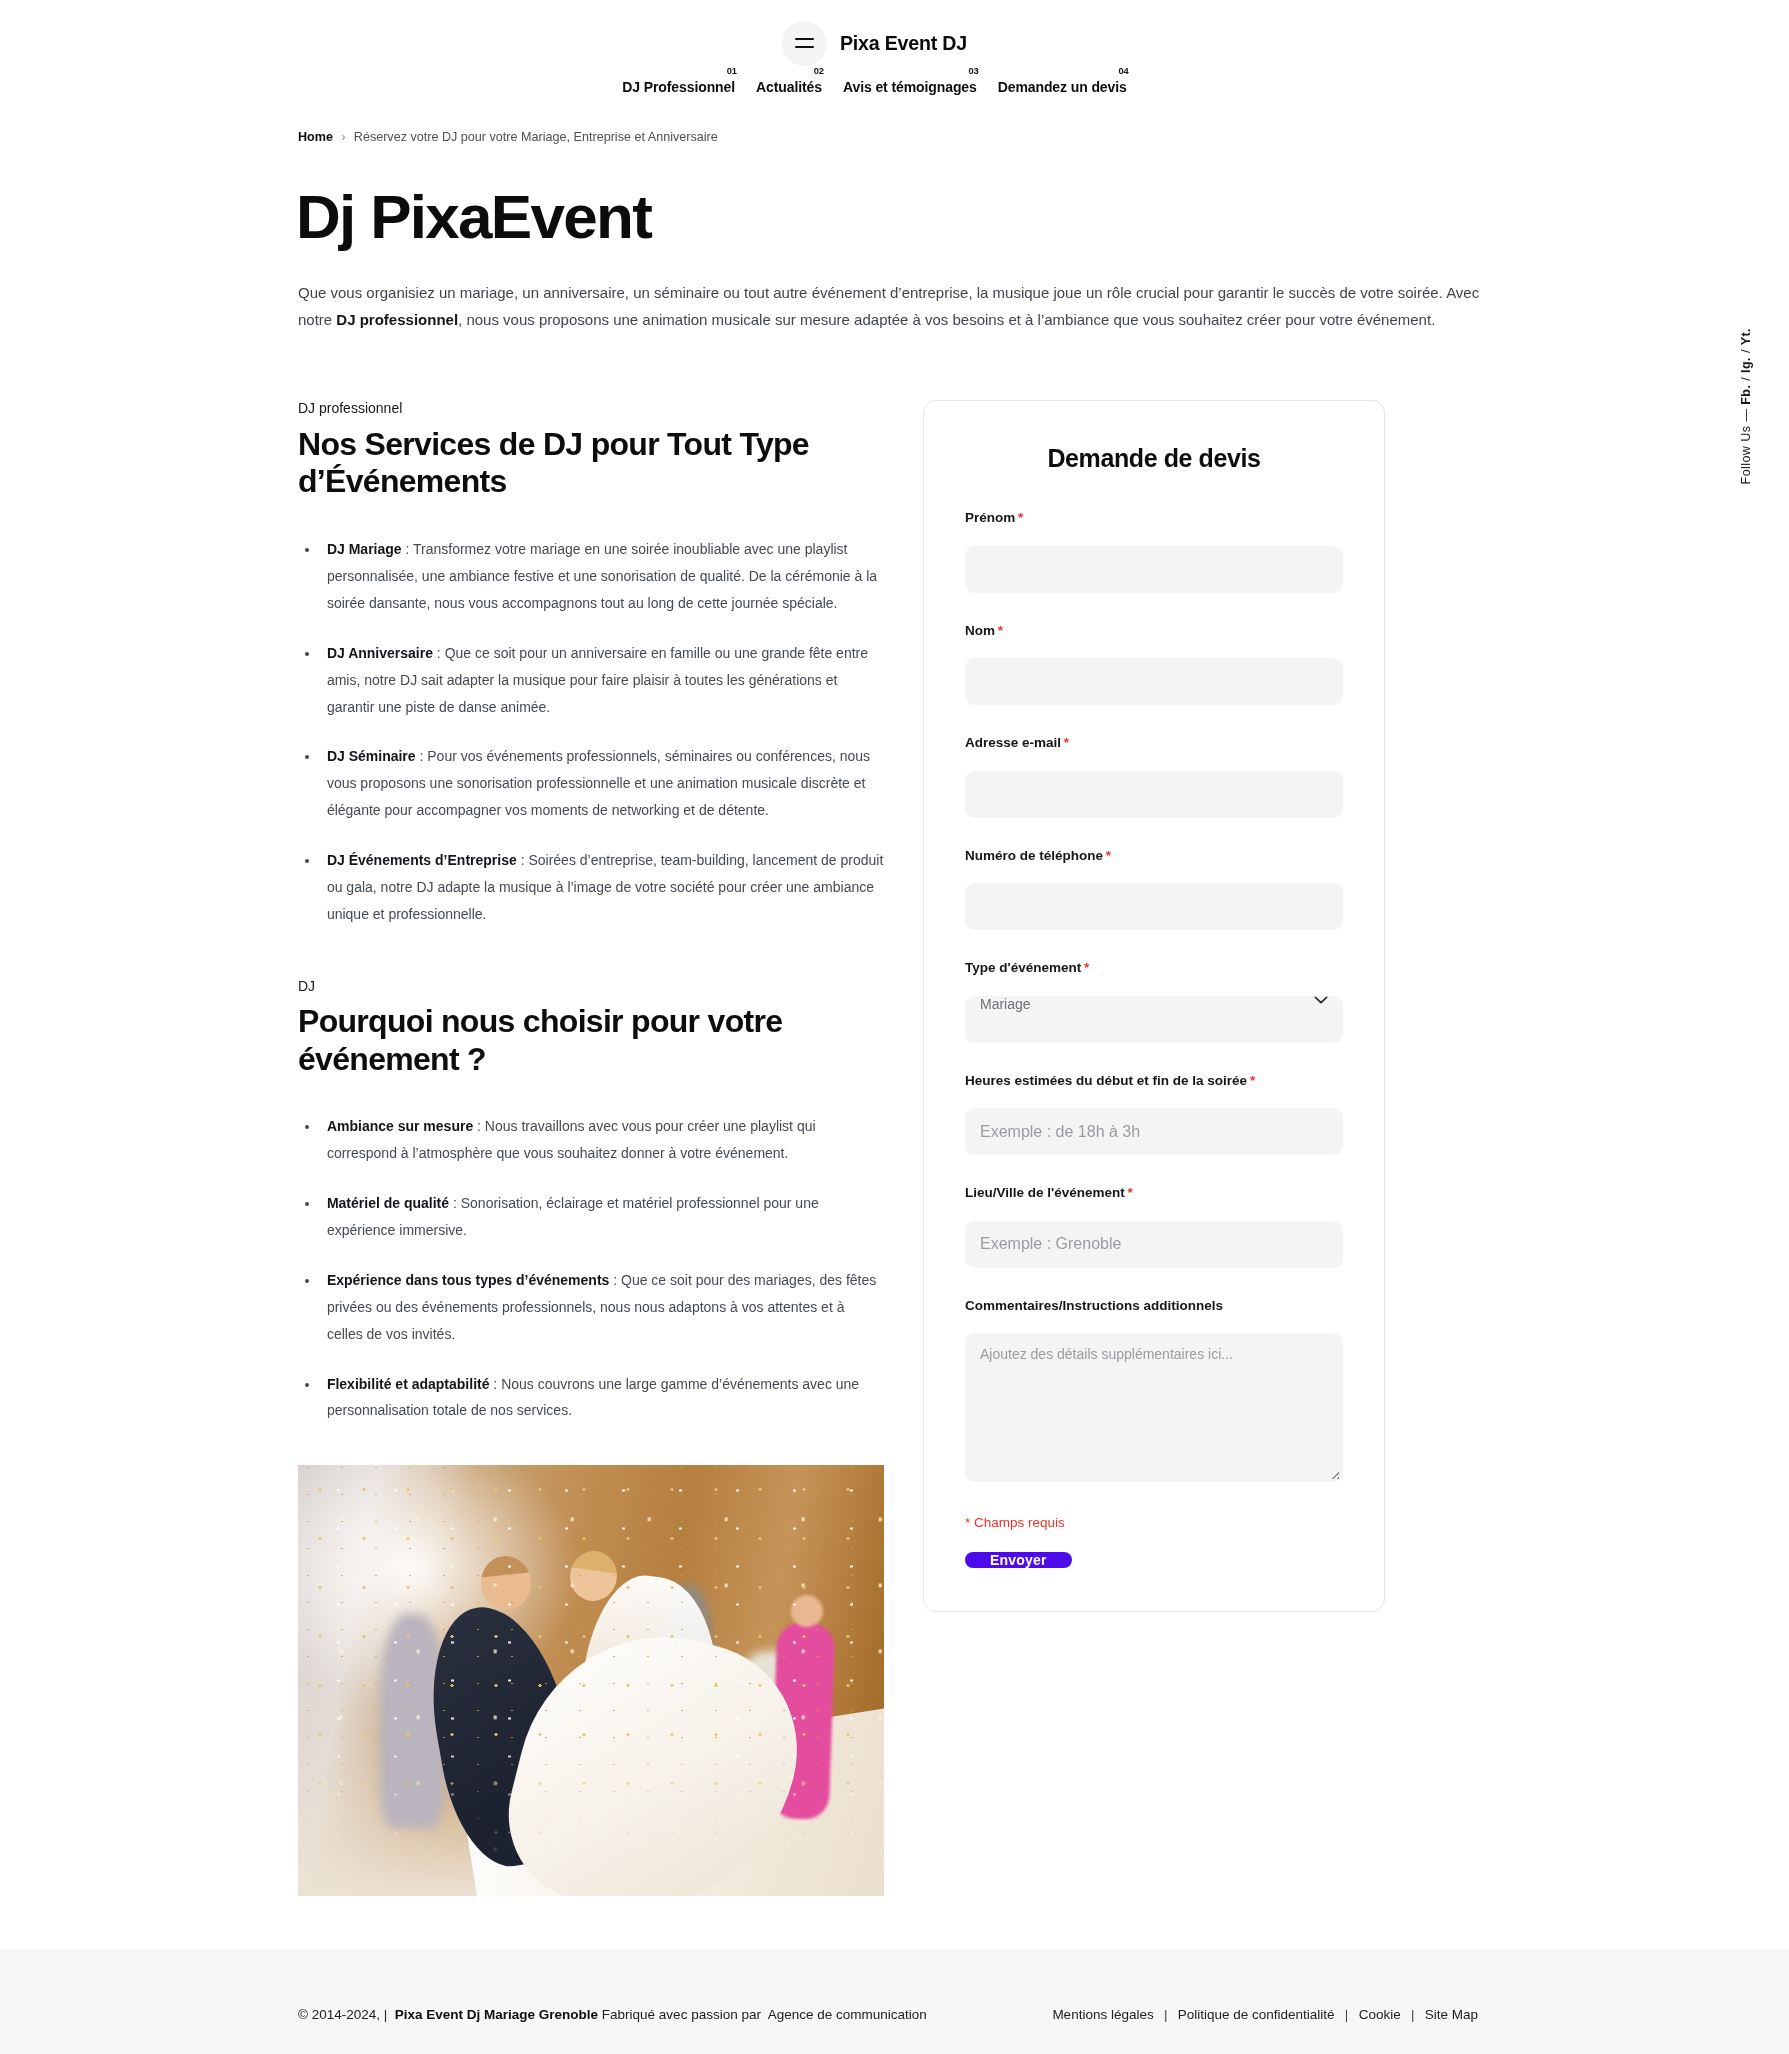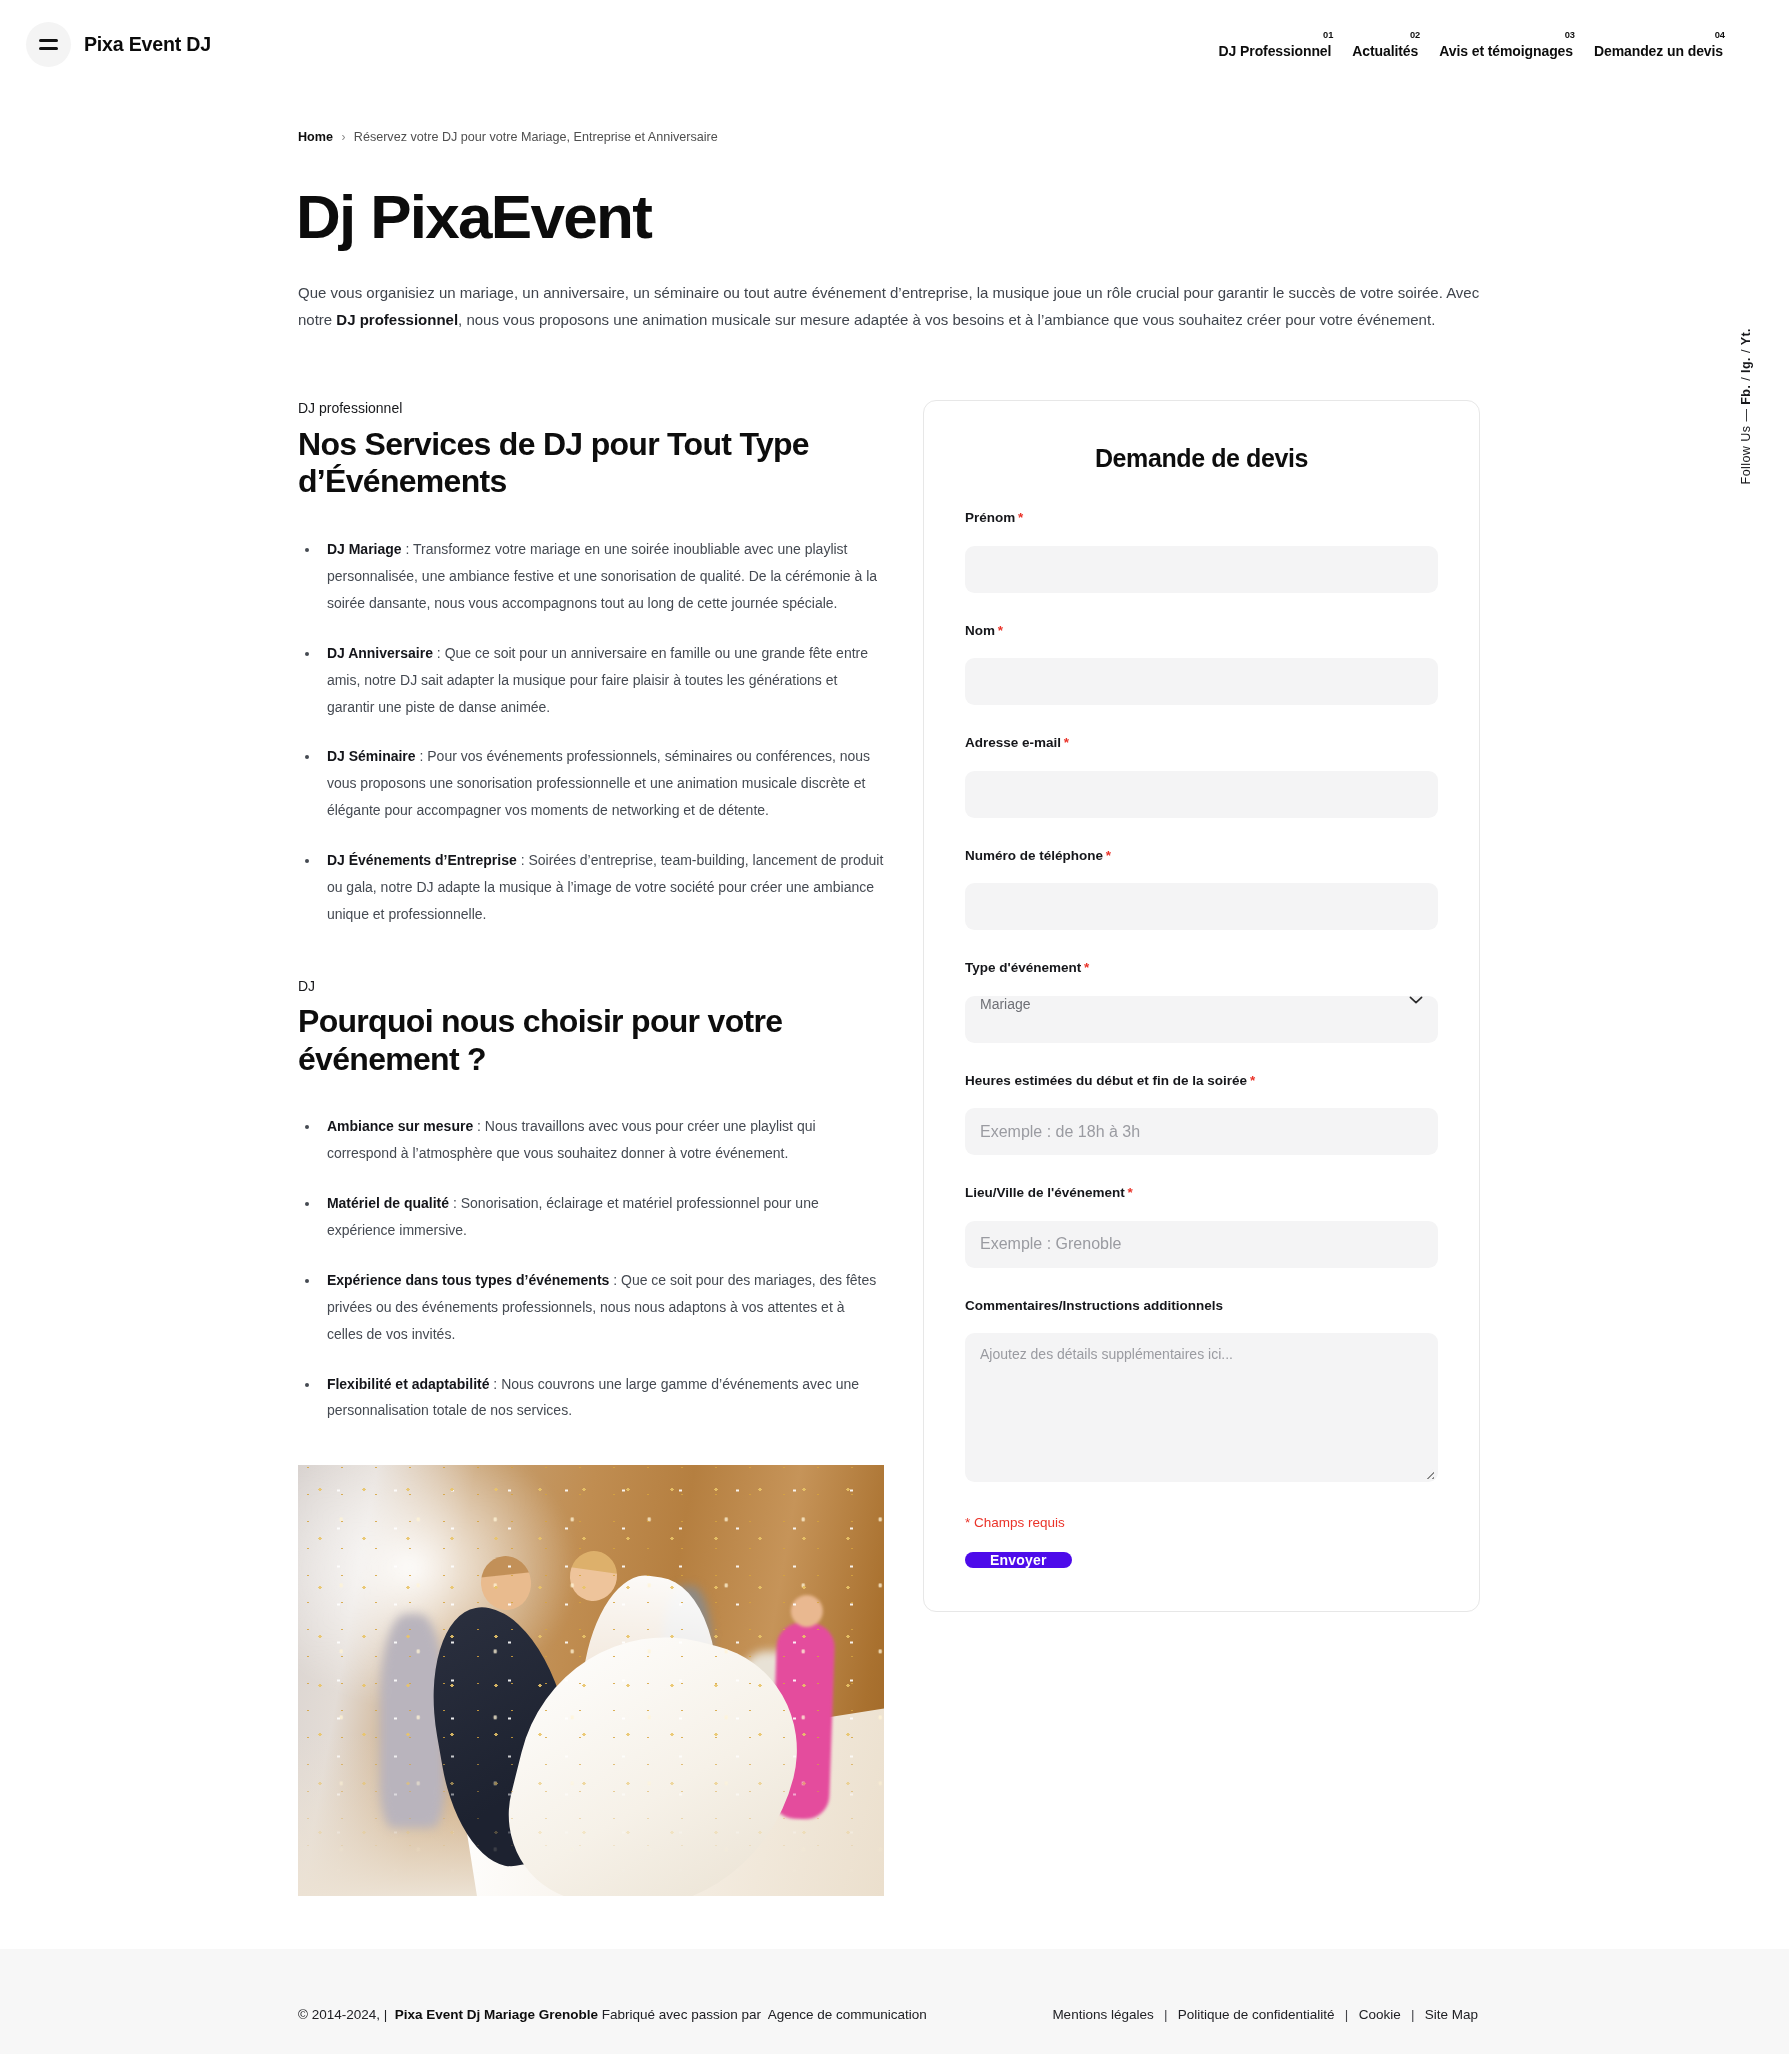--- a/index.html
+++ b/index.html
@@ -13,21 +13,21 @@
   body{
     font-family:"Liberation Sans","DejaVu Sans",sans-serif;
     color:#1a1a1a;
     width:1790px;
   }
   .page{position:relative;width:1790px;height:2055px;background:#fff;overflow:hidden;}
 
   
   .header{
     display:flex;align-items:center;justify-content:space-between;
-    padding:20.5px 67px 20.5px 26px;height:89px;
+    padding:20.5px 67px 20.5px 26px;height:89px;flex-direction:column;
   }
   .brand{display:flex;align-items:center;gap:13px;}
   .menu-btn{
     width:45px;height:45px;border-radius:50%;background:#f4f4f4;border:none;
     display:flex;flex-direction:column;align-items:center;justify-content:center;gap:5.6px;cursor:pointer;
   }
   .menu-btn i{display:block;width:19.6px;height:2.4px;background:#111;border-radius:1.9px;}
   .logo{font-size:19.6px;font-weight:700;letter-spacing:-0.2px;color:#0b0b0b;}
   .nav{display:flex;gap:21px;align-items:flex-end;}
   .nav a{
@@ -94,21 +94,21 @@
       radial-gradient(rgba(255,255,255,.95) 1.4px,transparent 1.5px),
       radial-gradient(rgba(214,164,62,.9) 1.2px,transparent 1.3px),
       radial-gradient(rgba(255,244,214,.8) 2px,transparent 2.1px);
     background-size:44px 49px,57px 38px,34px 27px,77px 66px;
     background-position:0 0,12px 6.5px,27px 16px,4.7px 21.4px;
     -webkit-mask-image:linear-gradient(to bottom,#000 62%,transparent 95%);
             mask-image:linear-gradient(to bottom,#000 62%,transparent 95%);}
 
   
   .form-card{
-    width:557px;flex:0 0 auto;background:#fff;border:0.9px solid #e7e7e7;border-radius:13px;
+    width:462px;flex:0 0 auto;background:#fff;border:0.9px solid #e7e7e7;border-radius:13px;
     padding:43px 41px 43px;
   }
   .form-title{text-align:center;font-size:25px;font-weight:700;letter-spacing:-0.4px;color:#0d0d0d;margin-bottom:37px;}
   .field{margin-bottom:30px;}
   .field > label, .field > .flabel{display:block;font-size:13.5px;font-weight:700;color:#15161a;margin-bottom:20.5px;}
   .req{color:var(--required);font-weight:700;margin-left:2.8px;}
   .tin{
     width:100%;height:47px;background:var(--input-bg);border:none;border-radius:9.3px;
     padding:0 15px;font-size:16px;color:#1d4ed8;font-family:inherit;
   }

